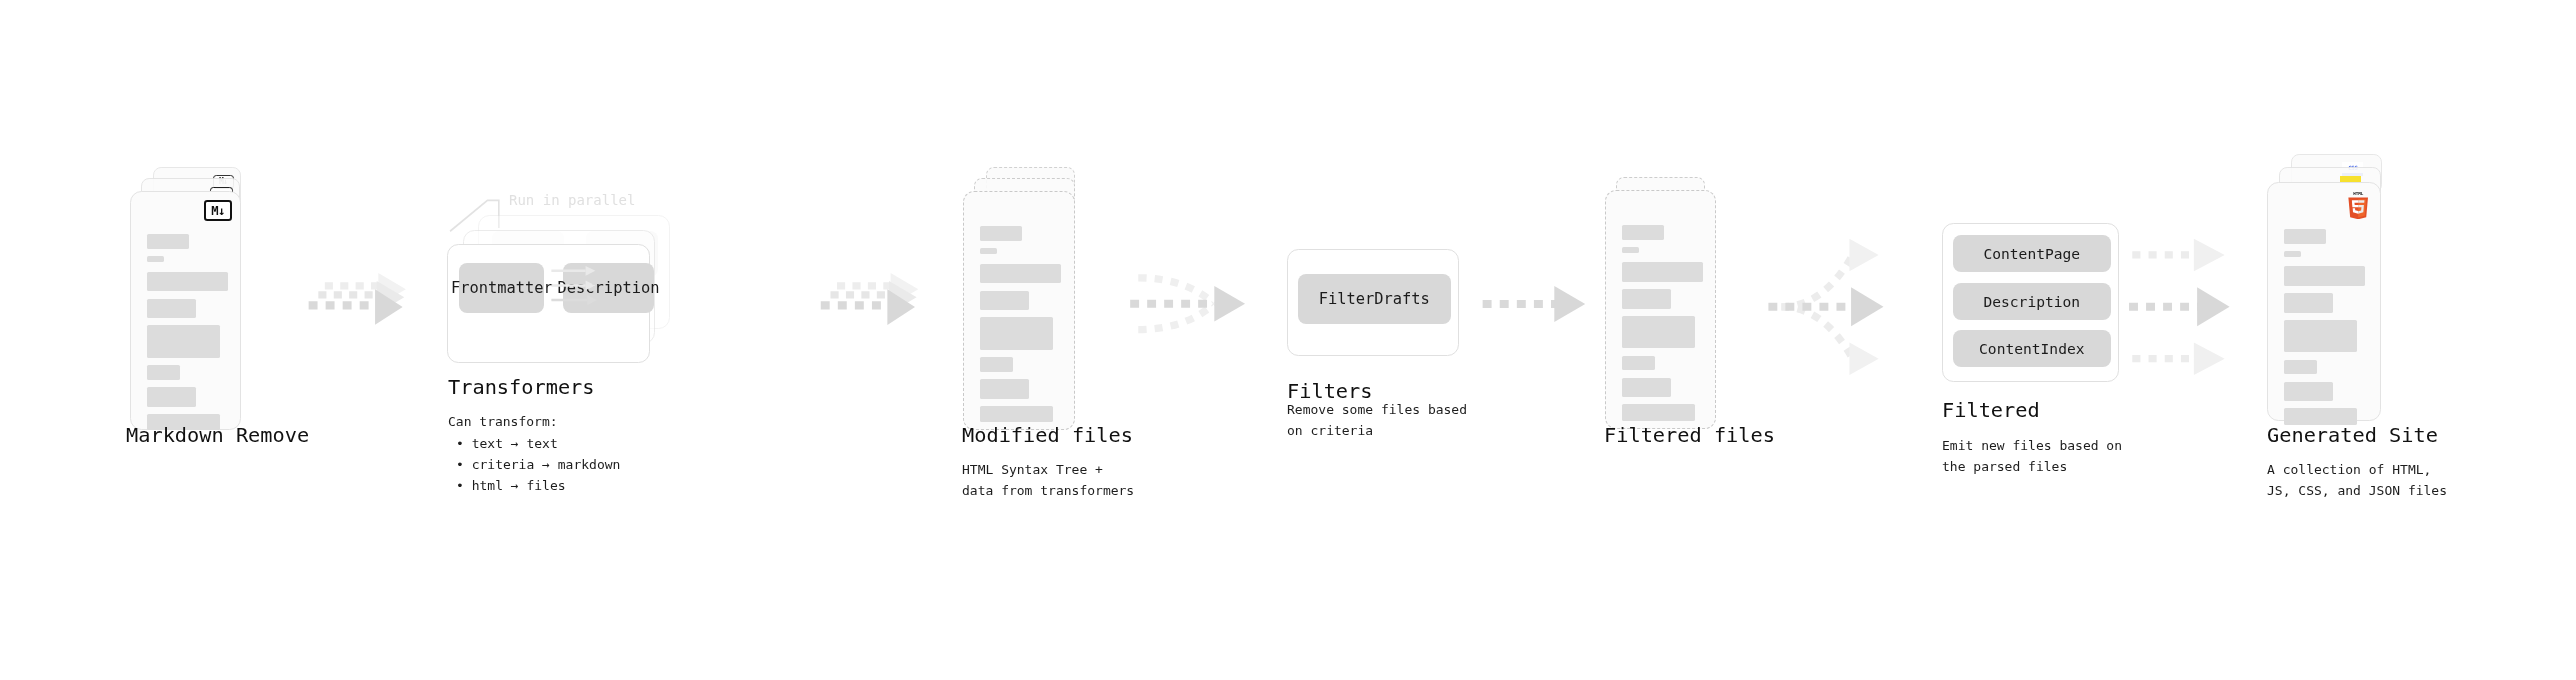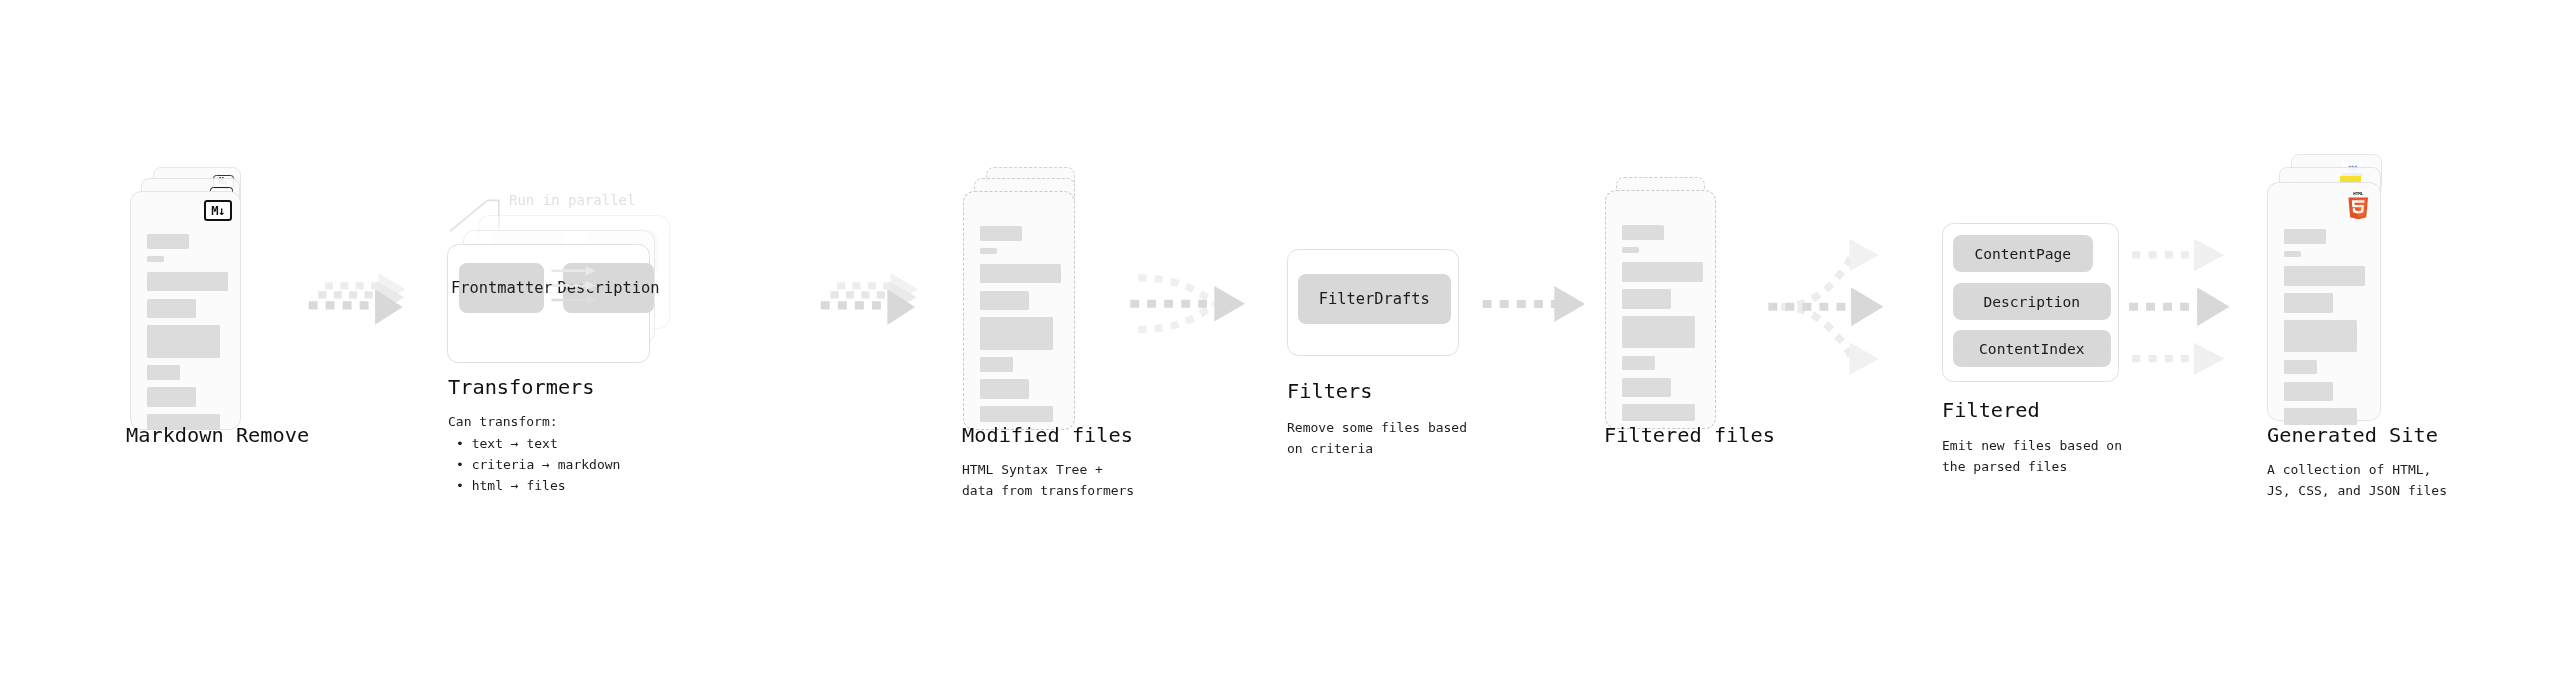--- a/index.html
+++ b/index.html
@@ -287,21 +287,21 @@
     </g>
     <polygon points="104,32 142,54 104,76" fill="#d8d8d8"></polygon>
   </svg>
 
   <div class="node" style="left:1287px; top:249px;">
     <div class="group-box" style="left:0px; top:0px; width:172px; height:107px;">
       <div class="chip" style="left:13px; top:24.4px; width:153px; height:50px; left:9.8px; width:153px;">FilterDrafts</div>
     </div>
   </div>
   <div class="title" style="left:1287px; top:379px;">Filters</div>
-  <div class="caption" style="left:1287px; top:418px;">Remove some files based
+  <div class="caption" style="left:1287px; top:400px;">Remove some files based
 on criteria</div>
 
   <svg class="arrow-svg" style="left:1481px; top:286px;" width="114" height="49" viewBox="0 0 140 60">
     <g stroke="#d9d9d9" stroke-width="10" stroke-dasharray="11 10" fill="none">
       <line x1="2" y1="22" x2="96" y2="22"></line>
     </g>
     <polygon points="90,0 128,22 90,44" fill="#d8d8d8"></polygon>
   </svg>
 
   <div class="node doc-stack" style="left:1605px; top:177px;">
@@ -329,21 +329,21 @@
     <polygon points="100,12 136,32 100,52" fill="#f1f1f1"></polygon>
     <polygon points="100,140 136,160 100,180" fill="#f1f1f1"></polygon>
     <g stroke="#d9d9d9" stroke-width="10" stroke-dasharray="11 10" fill="none">
       <line x1="0" y1="96" x2="108" y2="96"></line>
     </g>
     <polygon points="102,72 142,96 102,120" fill="#d8d8d8"></polygon>
   </svg>
 
   <div class="node" style="left:1942px; top:223px;">
     <div class="group-box" style="left:0px; top:0px; width:177px; height:159px;">
-      <div class="chip" style="left:9.8px; top:11.4px; width:140px; height:37px; font-size:14.6px;">ContentPage</div>
+      <div class="chip" style="left:9.8px; top:11.4px; width:158px; height:37px; font-size:14.6px;">ContentPage</div>
       <div class="chip" style="left:9.8px; top:59px; width:158px; height:37px; font-size:14.6px;">Description</div>
       <div class="chip" style="left:9.8px; top:106px; width:158px; height:37px; font-size:14.6px;">ContentIndex</div>
     </div>
   </div>
   <div class="title" style="left:1942px; top:398px;">Filtered</div>
   <div class="caption" style="left:1942px; top:436px;">Emit new files based on
 the parsed files</div>
 
   <svg class="arrow-svg" style="left:2129px; top:229px;" width="146" height="154" viewBox="0 0 180 190">
     <g stroke="#ececec" stroke-width="9" stroke-dasharray="10 10" fill="none">

